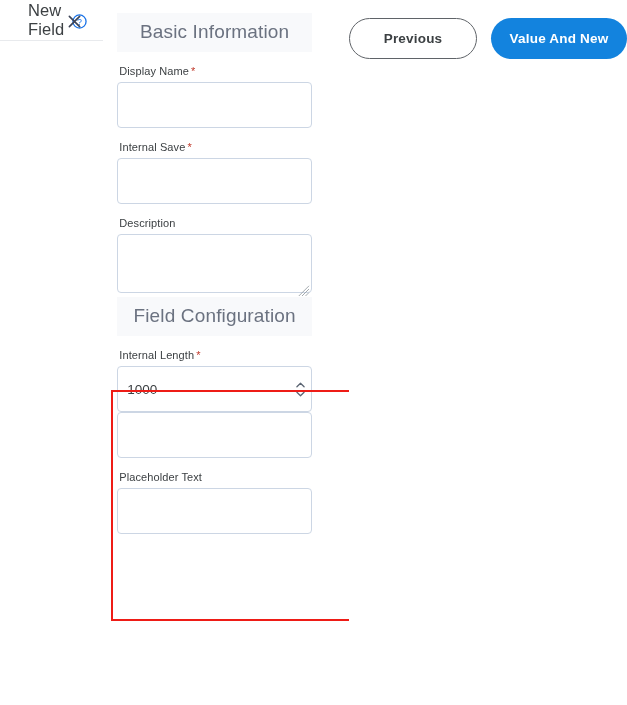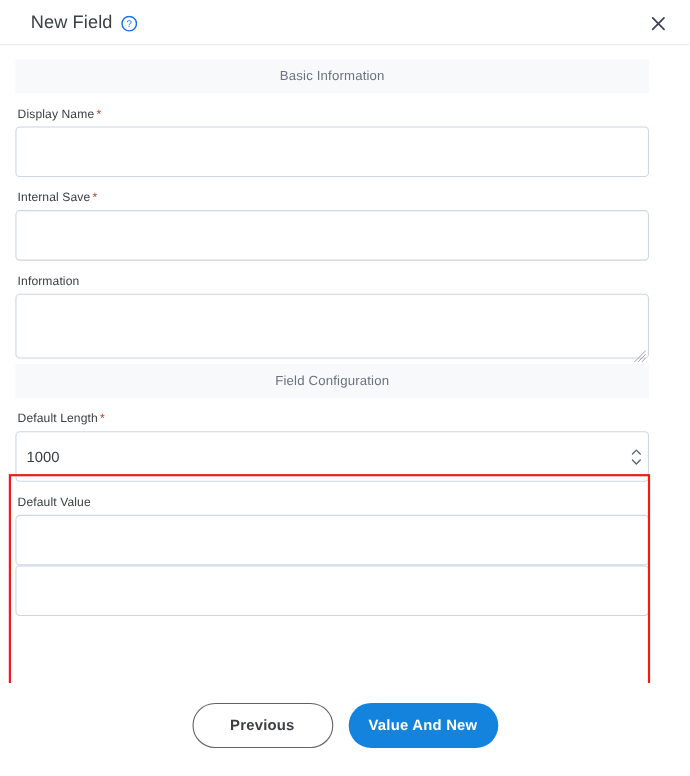--- a/index.html
+++ b/index.html
@@ -8,21 +8,21 @@
     width: 627px; height: 705px;
     background: #ffffff;
     font-family: "Liberation Sans", sans-serif;
     overflow: hidden;
   }
   .dialog {
     width: 627px; height: 705px;
     background: #ffffff;
     position: relative;
     display: flex;
-    flex-direction: column;
+    flex-direction: row;
   }
 
   
   .header {
     height: 41px;
     flex: 0 0 41px;
     border-bottom: 1px solid #e8eaed;
     display: flex;
     align-items: center;
     padding: 0 16px 0 28px;
@@ -62,21 +62,21 @@
     position: relative;
     overflow: hidden;
   }
   .inner {
     padding: 13px 37px 0 14px;
   }
 
   .section-head {
     background: #f8f9fb;
     text-align: center;
-    font-size: 12px;
+    font-size: 19px;
     color: #6b7280;
     padding: 8px 0 9px 0;
     letter-spacing: .15px;
   }
 
   .field { padding: 0; }
   .field-label {
     font-size: 11px;
     color: #3c4043;
     margin: 13px 0 5px 2px;
@@ -215,59 +215,59 @@
 
       <div class="field">
         <div class="field-label">
           <span>Internal Save</span><span class="req">*</span>
         </div>
         <input class="input" type="text" value="" style="">
       </div>
 
       <div class="field">
         <div class="field-label">
-          <span>Information</span>
+          <span>Description</span>
         </div>
         <div class="textarea-wrap">
           <textarea class="input" style=""></textarea>
           <span class="resize-grip">
             <svg width="12" height="12" viewBox="0 0 12 12">
               <path d="M11 4 L4 11 M11 7.5 L7.5 11 M11 0.8 L0.8 11" stroke="#9aa0a6" stroke-width="0.9"></path>
             </svg>
           </span>
         </div>
       </div>
 
       <div class="section-head" style="">Field Configuration</div>
 
       <div class="field">
         <div class="field-label">
-          <span>Default Length</span><span class="req">*</span>
+          <span>Internal Length</span><span class="req">*</span>
         </div>
         <div class="num-wrap">
           <input class="input" type="text" value="1000" style="">
           <span class="spinner">
             <svg width="9" height="6" viewBox="0 0 10 6">
               <path d="M1 5 L5 1 L9 5" fill="none" stroke="#5a6472" stroke-width="1.4" stroke-linecap="round" stroke-linejoin="round"></path>
             </svg>
             <svg width="9" height="6" viewBox="0 0 10 6">
               <path d="M1 1 L5 5 L9 1" fill="none" stroke="#5a6472" stroke-width="1.4" stroke-linecap="round" stroke-linejoin="round"></path>
             </svg>
           </span>
         </div>
       </div>
 
       <div class="field">
-        <div class="field-label">
-          <span>Default Value</span>
-        </div>
-        <input class="input" type="text" value="" style="">
-      </div>
-
-      <div class="field">
+        <input class="input" type="text" value="" style="">
+      </div>
+
+      <div class="field">
+        <div class="field-label">
+          <span>Placeholder Text</span>
+        </div>
         <input class="input" type="text" value="" style="">
       </div>
 
     </div>
 
     <div class="highlight-box"></div>
   </div>
 
   <div class="footer">
     <button class="btn btn-previous">Previous</button>

